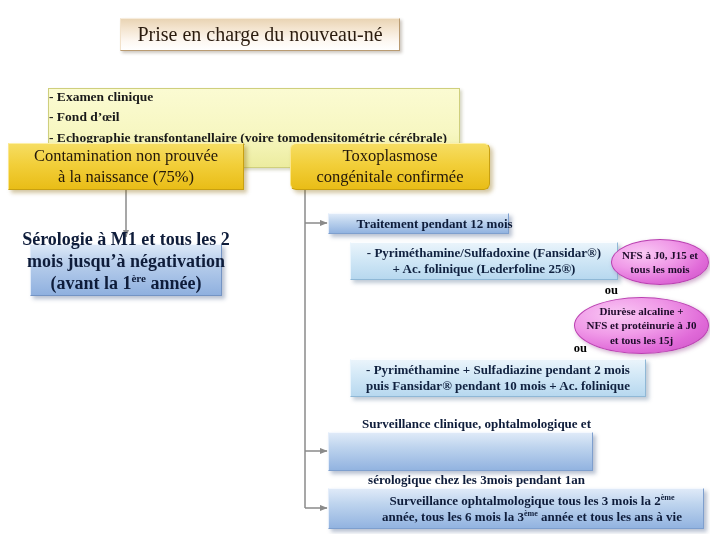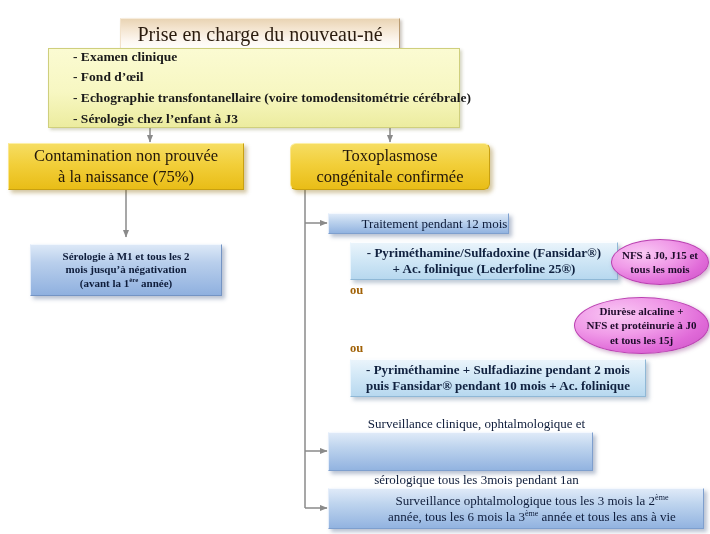--- a/index.html
+++ b/index.html
@@ -36,23 +36,24 @@
     font-size:20px;
     color:#2a1b0e;
   }
   
   .exam-box{
     background:linear-gradient(180deg,#fbfbd2 0%,#f7f7c2 55%,#ecec9f 100%);
     border:1px solid #cfcf7d;
     box-shadow:2px 2px 3px rgba(120,120,60,.30);
     align-items:flex-start;
     text-align:left;
-    padding:5px 24px;
+    padding:5px 0;
     font-size:13.5px;
     font-weight:bold;
+    margin-top:40px;
   }
   .exam-box .ln{line-height:1.52;}
 
   
   .gold-box{
     background:linear-gradient(180deg,#f6dd62 0%,#f2cf3a 45%,#e9bd17 100%);
     border:1px solid #c8a011;
     border-top-color:#fdf0a6;
     border-left-color:#fae68d;
     box-shadow:3px 3px 4px rgba(140,105,10,.38);
@@ -72,34 +73,35 @@
     color:#10213f;
   }
   
   .blue-med{
     background:linear-gradient(180deg,#dfeaf8 0%,#bed4ee 38%,#92b3e0 100%);
     border:1px solid #7e9fce;
     border-top-color:#f4f8fe;
     border-left-color:#e4edfa;
     box-shadow:3px 3px 4px rgba(55,80,125,.35);
     font-size:13px;
-    font-weight:normal;
+    font-weight:bold;
     color:#0e1c3a;
     padding-left:32px;
   }
   
   .blue-strong{
     background:linear-gradient(180deg,#dce8f7 0%,#b9cfec 35%,#8fb0df 100%);
     border:1px solid #7494c4;
     border-top-color:#f2f7fd;
     border-left-color:#e1ebf9;
     box-shadow:3px 3px 4px rgba(55,80,125,.35);
-    font-size:11px;
+    font-size:18px;
     font-weight:bold;
     color:#0e1c3a;
+    justify-content:flex-end;
   }
 
   
   .ellipse{
     position:absolute;
     display:flex;flex-direction:column;
     align-items:center;justify-content:center;
     text-align:center;
     border-radius:50%;
     background:radial-gradient(ellipse at 32% 30%,#f9c8f4 0%,#f09ae8 38%,#e06ad8 68%,#c94fc4 100%);
@@ -108,24 +110,24 @@
     font-size:11px;
     font-weight:bold;
     color:#1d0b2a;
     line-height:1.28;
     z-index:5;
   }
   .ellipse .ln{white-space:nowrap;}
 
   .ou{
     position:absolute;
-    text-align:left;
+    text-align:right;
     font-size:12.5px;
     font-weight:bold;
-    color:#a16207;
+    color:#000000;
   }
   sup{font-size:.62em;vertical-align:super;line-height:0;}
 </style>
 </head>
 <body>
 
 <div id="canvas">
 
   <svg id="wires">
     <defs>
@@ -203,21 +205,21 @@
   </div>
 
   <div class="ellipse" style="left:574px;top:297px;width:133px;height:55px;">
     <span class="ln">Diurèse alcaline +</span>
     <span class="ln">NFS et protéinurie à J0</span>
     <span class="ln">et tous les 15j</span>
   </div>
 
   <div class="box blue-med" style="left:328px;top:432px;width:265px;height:39px;gap:40px;">
     <span class="ln">Surveillance clinique, ophtalmologique et</span>
-    <span class="ln">sérologique tous les 3mois pendant 1an</span>
+    <span class="ln">sérologique chez les 3mois pendant 1an</span>
   </div>
 
   <div class="box blue-med" style="left:328px;top:488px;width:376px;height:41px;">
     <span class="ln"><span>Surveillance ophtalmologique tous les 3 mois la 2</span><sup>ème</sup></span>
     <span class="ln"><span>année, tous les 6 mois la 3</span><sup>ème</sup><span> année et tous les ans à vie</span></span>
   </div>
 
 </div>
 
 </body></html>

